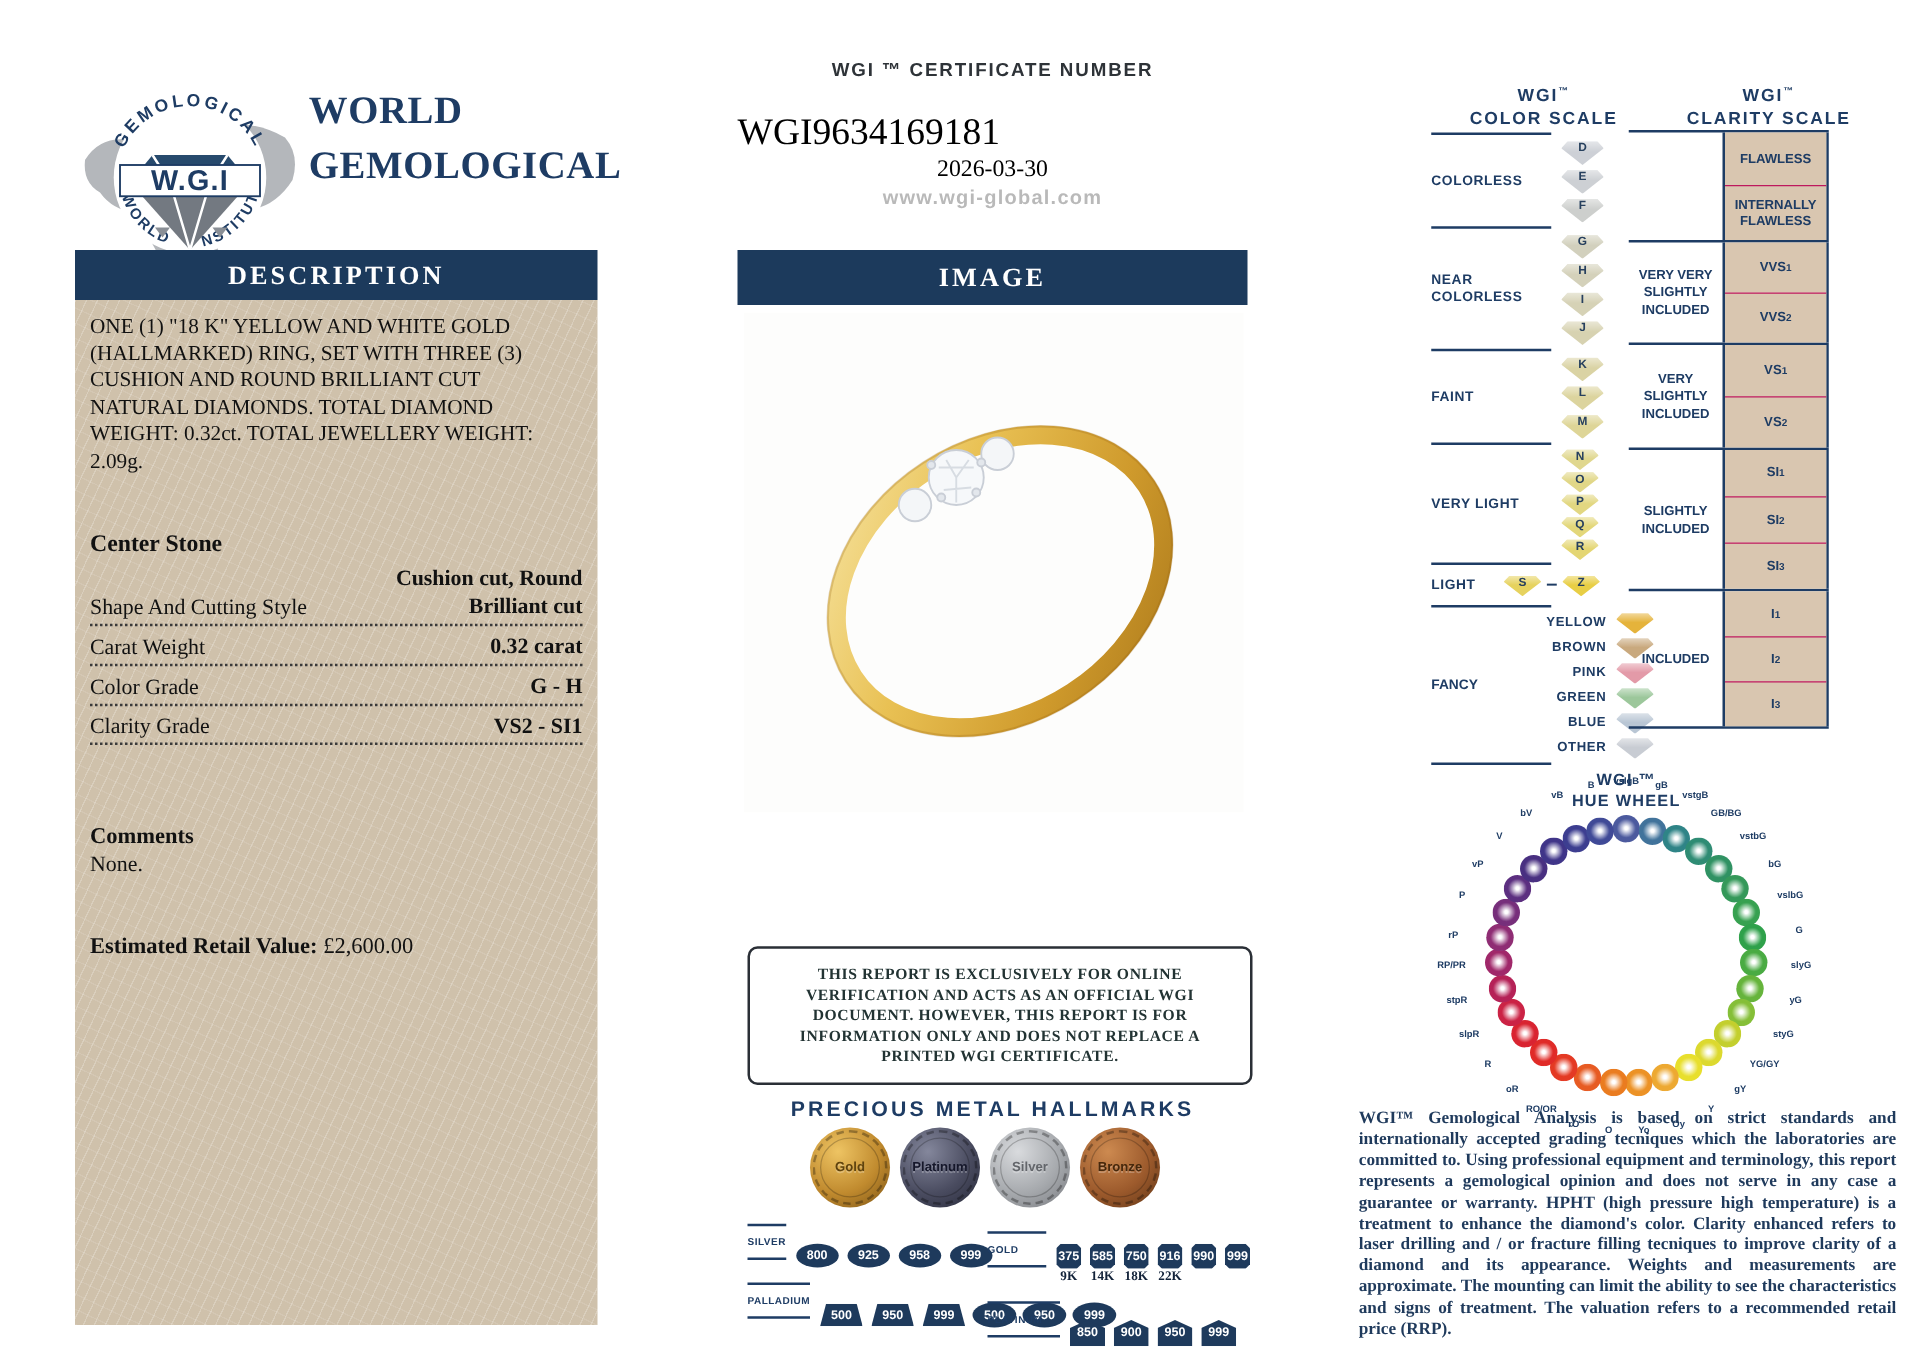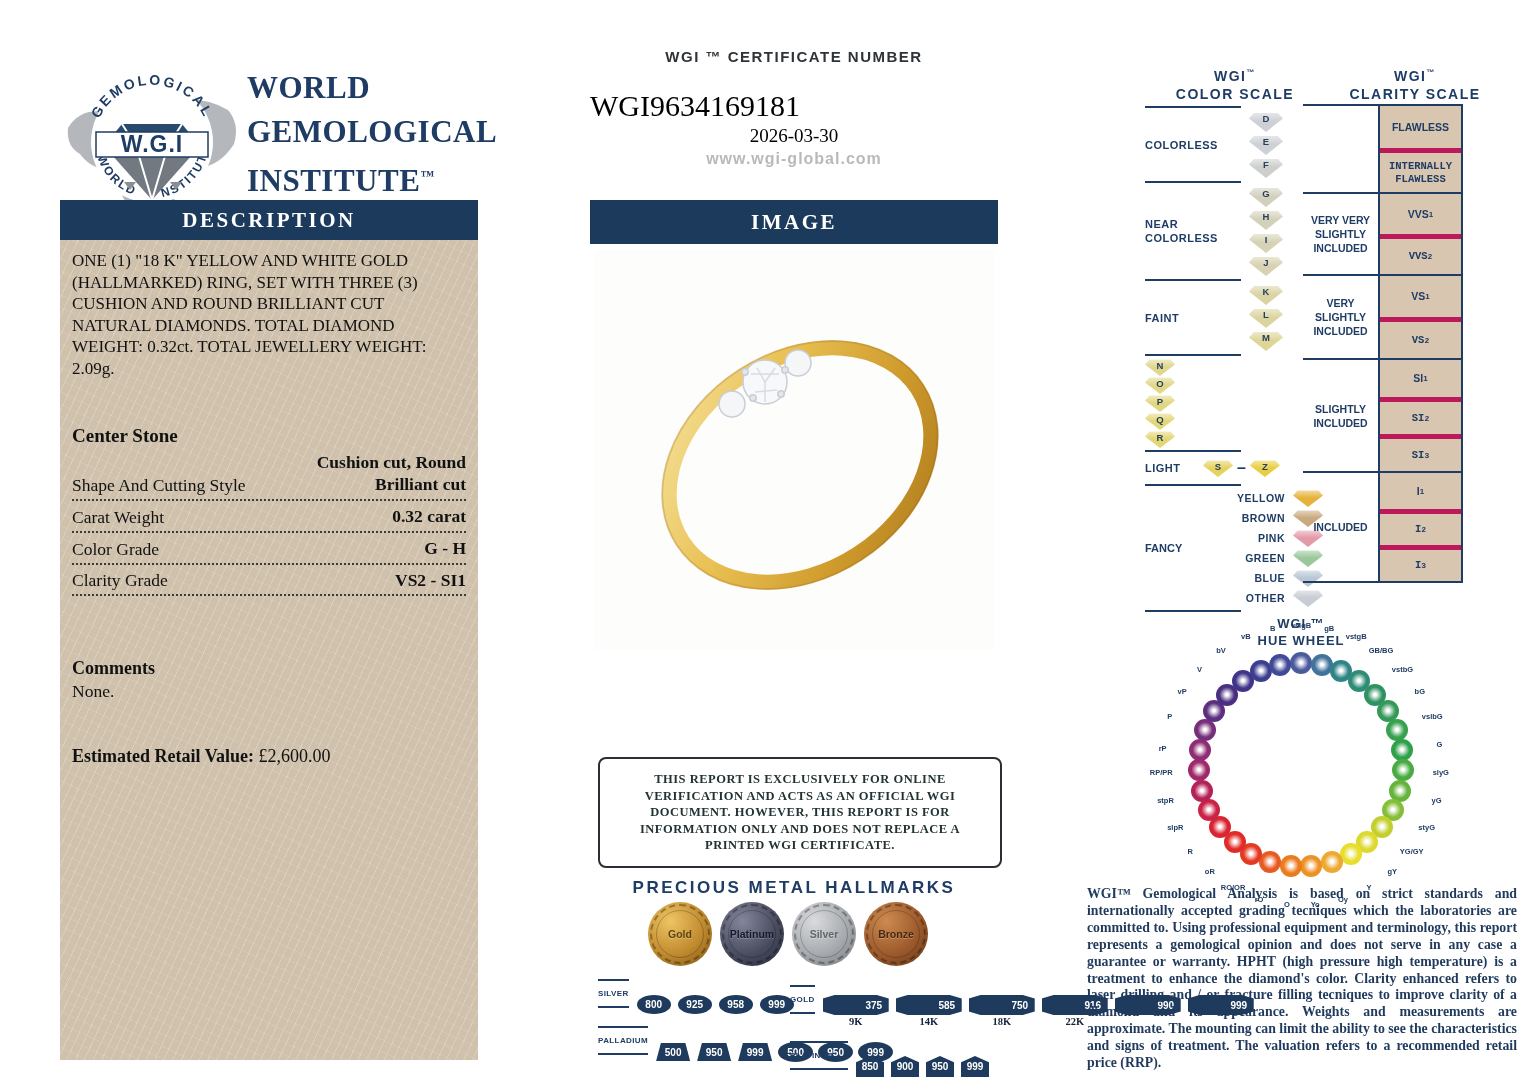--- a/index.html
+++ b/index.html
@@ -57,22 +57,22 @@
   .hm-row{display:flex;align-items:center;margin-bottom:6px;}
   .hm-label{width:58px;border-top:2px solid #1e3c64;border-bottom:2px solid #1e3c64;
       padding:8px 0;font-weight:bold;font-size:8px;letter-spacing:.4px;color:#1e3c64;}
   .hm-badges{display:flex;gap:7px;margin-left:8px;align-items:flex-start;margin-top:23px;}
   .badge-wrap{display:flex;flex-direction:column;align-items:center;}
   .badge{background:#1e3a5c;color:#fff;font-weight:bold;font-size:10px;
       display:flex;align-items:center;justify-content:center;}
   .badge.oval{width:34px;height:19px;border-radius:50%;}
   .badge.trapezoid{width:34px;height:18px;clip-path:polygon(14% 0,86% 0,100% 100%,0 100%);}
   .badge.scallop{width:33px;height:18px;border-radius:50%;box-shadow:0 0 0 1px #1e3a5c;}
-  .badge.octagon{width:30px;height:20px;
-      clip-path:polygon(18% 0,82% 0,100% 18%,100% 82%,82% 100%,18% 100%,0 82%,0 18%);padding-left:36px;}
+  .badge.octagon{width:20px;height:20px;
+      clip-path:polygon(18% 0,82% 0,100% 18%,100% 82%,82% 100%,18% 100%,0 82%,0 18%);}
   .badge.house{width:28px;height:21px;clip-path:polygon(50% 0,100% 30%,100% 100%,0 100%,0 30%);}
   .karat{font-weight:bold;font-size:10.5px;color:#13233a;margin-top:1px;font-family:"Liberation Serif",serif;}
 
   
   .grading-bar{left:7px;top:20px;width:423px;height:36px;font-size:24px;line-height:36px;letter-spacing:2px;}
   .scale-head{font-family:"Liberation Sans",sans-serif;font-weight:bold;color:#1e3c64;
       text-align:center;font-size:14px;letter-spacing:1.5px;line-height:18px;}
   .scale-head .tm{font-size:8px;vertical-align:super;}
   
   .cs-wrap{left:60px;top:104px;width:180px;font-family:"Liberation Sans",sans-serif;}
@@ -97,21 +97,21 @@
   .fancy-name{font-weight:bold;font-size:10.5px;color:#1e3c64;letter-spacing:.5px;margin-right:8px;}
   .gem.small{width:30px;height:18px;}
   
   .cl-wrap{left:218px;top:104px;width:160px;border-top:2px solid #1e3c64;font-family:"Liberation Sans",sans-serif;}
   .cl-group{display:flex;border-bottom:2px solid #1e3c64;}
   .cl-gut{width:76px;display:flex;align-items:center;justify-content:center;text-align:center;
       font-weight:bold;font-size:10.5px;color:#1e3c64;line-height:14px;padding:0 2px;box-sizing:border-box;}
   .cl-cells{width:82px;border-left:2px solid #1e3c64;border-right:2px solid #1e3c64;}
   .cl-cell{background:#d9c6b0;display:flex;align-items:center;justify-content:center;text-align:center;
       font-weight:bold;font-size:10.5px;color:#1e3c64;line-height:13px;padding:0 3px;box-sizing:border-box;}
-  .cl-cell + .cl-cell{border-top:5px solid #be185d;font-family:Liberation Mono, monospace;}
+  .cl-cell + .cl-cell{border-top:1px solid #be185d;}
   .cl-cell sub{font-size:8px;}
   
   .wheel{left:66px;top:607px;width:300px;height:300px;}
   .wheel-title{position:absolute;left:0;right:0;top:8px;text-align:center;
       font-family:"Liberation Sans",sans-serif;font-weight:bold;color:#1e3c64;
       font-size:13px;line-height:17px;letter-spacing:1px;}
   .hue{position:absolute;width:22px;height:22px;border-radius:50%;
       transform:translate(-50%,-50%);border:2.5px dashed var(--c);box-sizing:border-box;
       background:radial-gradient(circle at 50% 48%, rgba(255,255,255,.9) 0 10%, var(--c) 58%);}
   .hue-label{position:absolute;transform:translate(-50%,-50%);white-space:nowrap;
@@ -159,21 +159,20 @@
       <rect x="36" y="82" width="112" height="25" fill="#ffffff" stroke="#1e3c64" stroke-width="1.5"></rect>
       <text x="92" y="102" text-anchor="middle" font-family="Liberation Sans, sans-serif" font-weight="bold" font-size="23" letter-spacing="1" fill="#1e3c64">W.G.I</text>
       <text x="92" y="160" text-anchor="middle" font-size="14" fill="#1e3c64">★</text>
       <polygon points="64,132 76,132 70,140" fill="#8a8f96"></polygon>
       <polygon points="110,132 122,132 116,140" fill="#8a8f96"></polygon>
     </svg>
 
     <div class="abs brand-title" style="left:192px;top:66px;">
       <div>WORLD</div>
       <div>GEMOLOGICAL</div>
-      <div><span>INSTITUTE</span><sup>™</sup></div>
     </div>
 
     <div class="abs navy-bar desc-bar">DESCRIPTION</div>
 
     <div class="abs panel">
       <div class="desc-body">ONE (1) "18 K" YELLOW AND WHITE GOLD (HALLMARKED) RING, SET WITH THREE (3) CUSHION AND ROUND BRILLIANT CUT NATURAL DIAMONDS. TOTAL DIAMOND WEIGHT: 0.32ct. TOTAL JEWELLERY WEIGHT: 2.09g.</div>
       <div class="cs-title">Center Stone</div>
       <div id="cs-rows">
           <div class="cs-row">
             <span class="cs-l">Shape And Cutting Style</span>
@@ -400,20 +399,21 @@
             <span class="gem" style="background: rgb(220, 212, 158); margin: 1px 0px;">
               <b>L</b>
             </span>
             <span class="gem" style="background: rgb(222, 213, 151); margin: 1px 0px;">
               <b>M</b>
             </span>
           </div>
         </div>
         <div class="cs-rule"></div>
         <div class="cs-group">
+          <div class="cs-glabel">VERY LIGHT</div>
           <div class="cs-gems">
             <span class="gem small" style="background: rgb(224, 215, 142); margin: 0px;">
               <b>N</b>
             </span>
             <span class="gem small" style="background: rgb(225, 215, 135); margin: 0px;">
               <b>O</b>
             </span>
             <span class="gem small" style="background: rgb(226, 215, 129); margin: 0px;">
               <b>P</b>
             </span>

